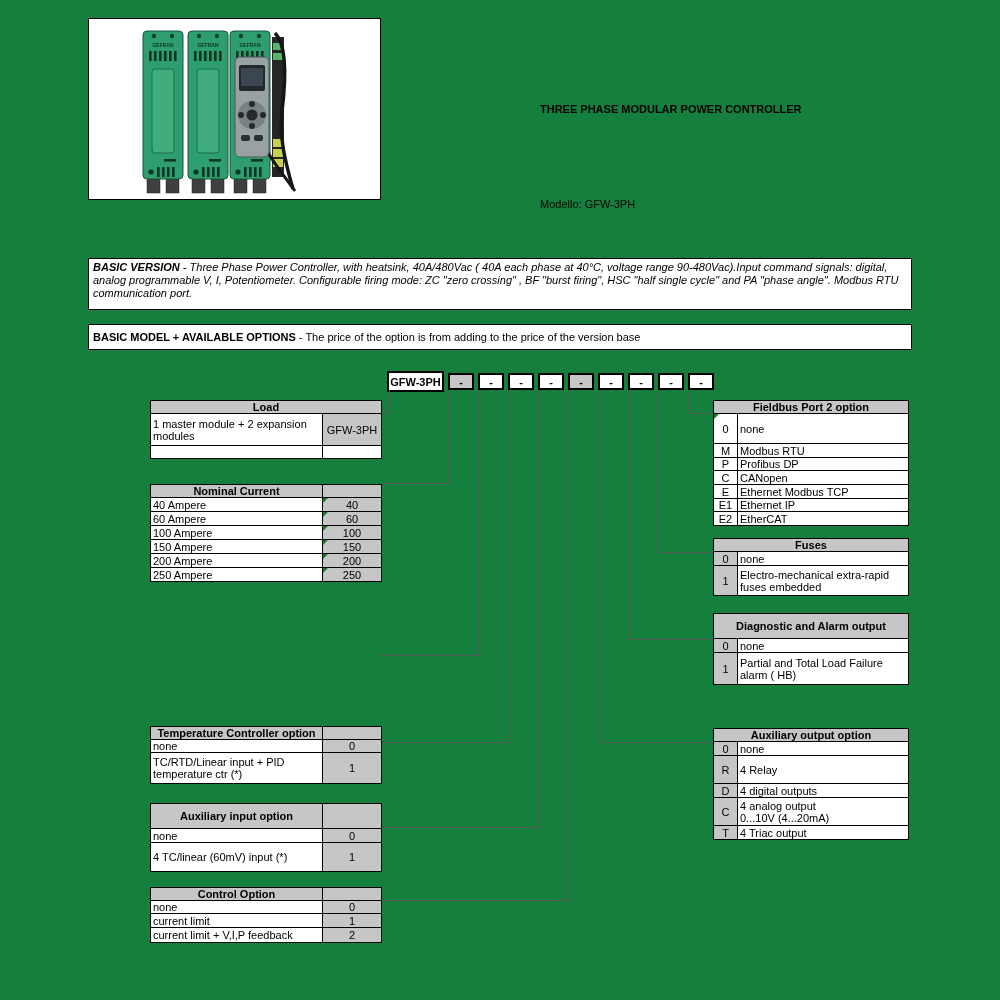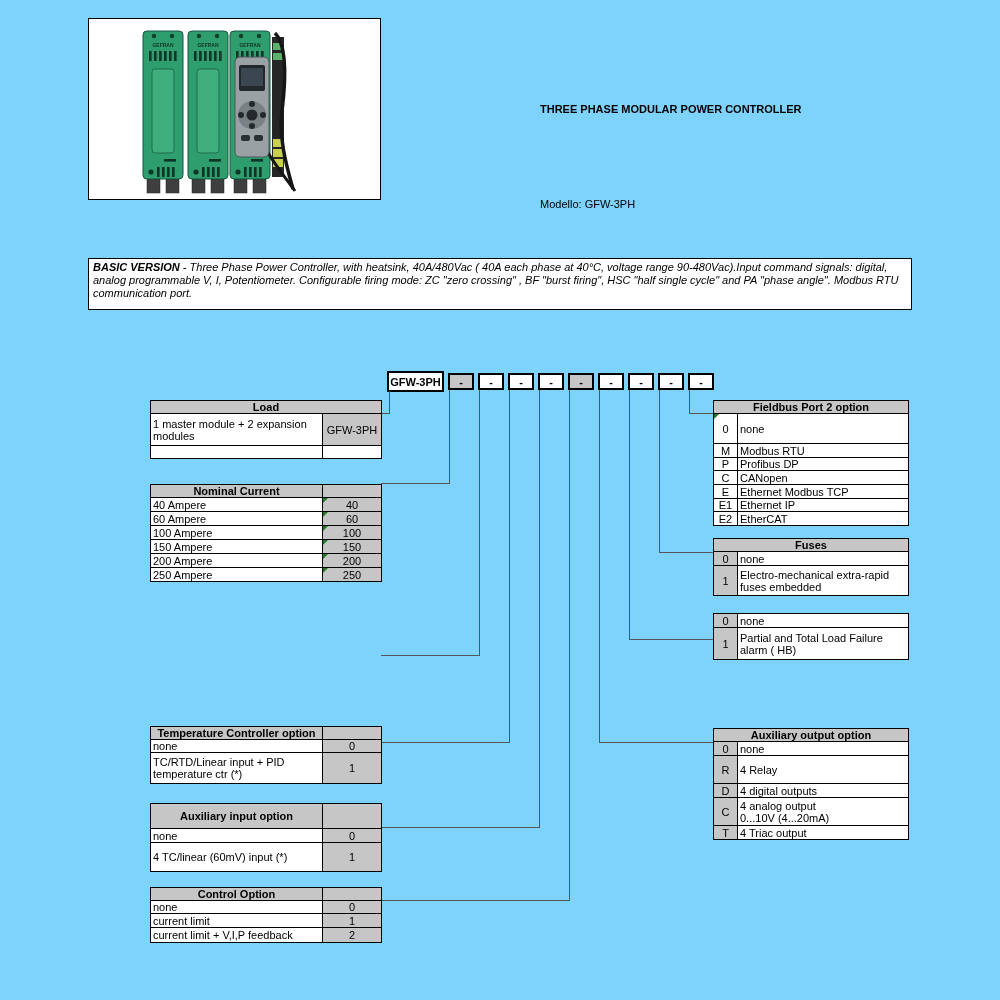--- a/index.html
+++ b/index.html
@@ -1,18 +1,18 @@
 <!DOCTYPE html>
 <html><head>
 <meta charset="utf-8">
 <title>GFW-3PH</title>
 <style>
   html,body{margin:0;padding:0;background:#fff;}
   body{width:1000px;height:1000px;font-family:"Liberation Sans",sans-serif;color:#000;}
-  .page{position:relative;width:1000px;height:1000px;overflow:hidden;background:#7dd3fc;}
+  .page{position:relative;width:1000px;height:1000px;overflow:hidden;background:#15803d;}
 
   .photo-frame{position:absolute;left:88px;top:18px;width:291px;height:180px;border:1px solid #000;background:#fff;}
 
   .doc-title{position:absolute;left:540px;top:103px;font-size:11px;font-weight:bold;white-space:nowrap;}
   .doc-caption{position:absolute;left:540px;top:198px;font-size:11px;white-space:nowrap;}
 
   .note-box{position:absolute;left:88px;width:824px;border:1px solid #000;box-sizing:border-box;
             font-size:11px;line-height:12.8px;padding:2px 4px;background:#fff;}
   .note-box b{font-weight:bold;}
   .nb1{top:258px;height:52px;font-style:italic;}
@@ -102,20 +102,23 @@
       <circle cx="174" cy="96" r="3" fill="#23292d"></circle>
       <rect x="152" y="116" width="9" height="6" rx="2" fill="#2a3134"></rect>
       <rect x="165" y="116" width="9" height="6" rx="2" fill="#2a3134"></rect>
     </svg>
   </div>
 
   <div class="doc-title">THREE PHASE MODULAR POWER CONTROLLER</div>
   <div class="doc-caption">Modello: GFW-3PH</div>
 
   <div class="note-box nb1"><span><b>BASIC VERSION</b><span> - Three Phase Power Controller, with heatsink, 40A/480Vac ( 40A each phase at 40°C, voltage range  90-480Vac).Input command signals: digital, analog programmable V, I, Potentiometer.  Configurable firing mode: ZC "zero crossing" , BF "burst firing", HSC "half single cycle" and PA "phase angle". Modbus RTU communication port.</span></span></div>
+  <div class="note-box nb2">
+      <span><b>BASIC MODEL + AVAILABLE OPTIONS</b><span> - The price of the option is from adding to the price of the version base</span></span>
+    </div>
 
   <div class="model-code-box">GFW-3PH</div>
   <div class="seg hl" style="left:448px">-</div>
   <div class="seg" style="left:478px">-</div>
   <div class="seg" style="left:508px">-</div>
   <div class="seg" style="left:538px">-</div>
   <div class="seg hl" style="left:568px">-</div>
   <div class="seg" style="left:598px">-</div>
   <div class="seg" style="left:628px">-</div>
   <div class="seg" style="left:658px">-</div>
@@ -316,20 +319,23 @@
         </tr>
   </tbody>
     </table>
 
   <table class="opt optR" style="top:613px">
     <colgroup>
         <col style="width:24px">
         <col style="width:171px">
       </colgroup>
     <tbody>
+        <tr style="height:25px">
+      <th colspan="2">Diagnostic and Alarm output</th>
+        </tr>
     <tr style="height:14px">
       <td class="codecell g">0</td>
       <td class="lblcell">none</td>
         </tr>
     <tr style="height:32px">
       <td class="codecell g">1</td>
       <td class="lblcell">Partial and Total Load Failure alarm ( HB)</td>
         </tr>
   </tbody>
     </table>

